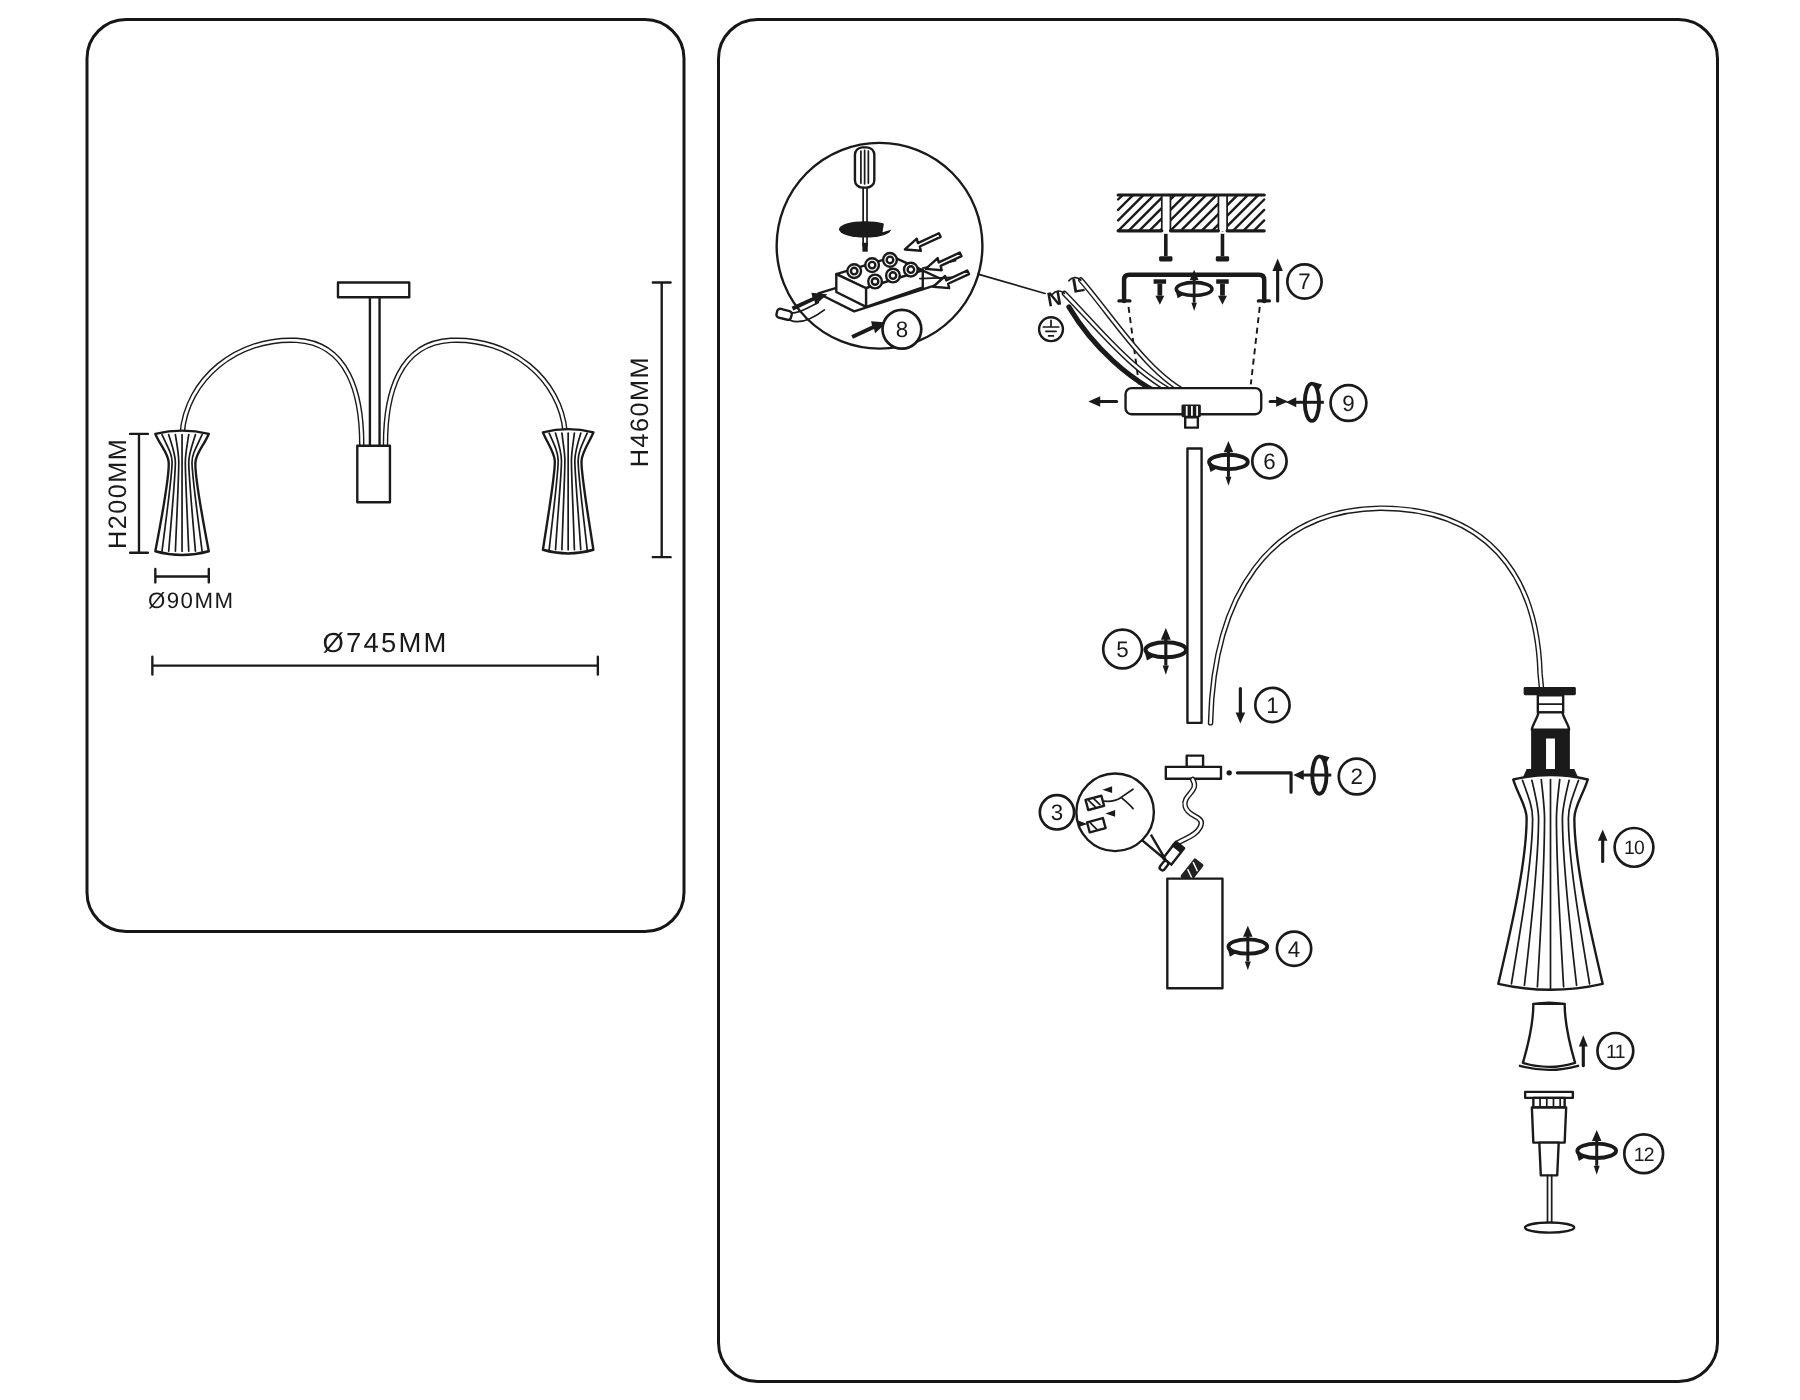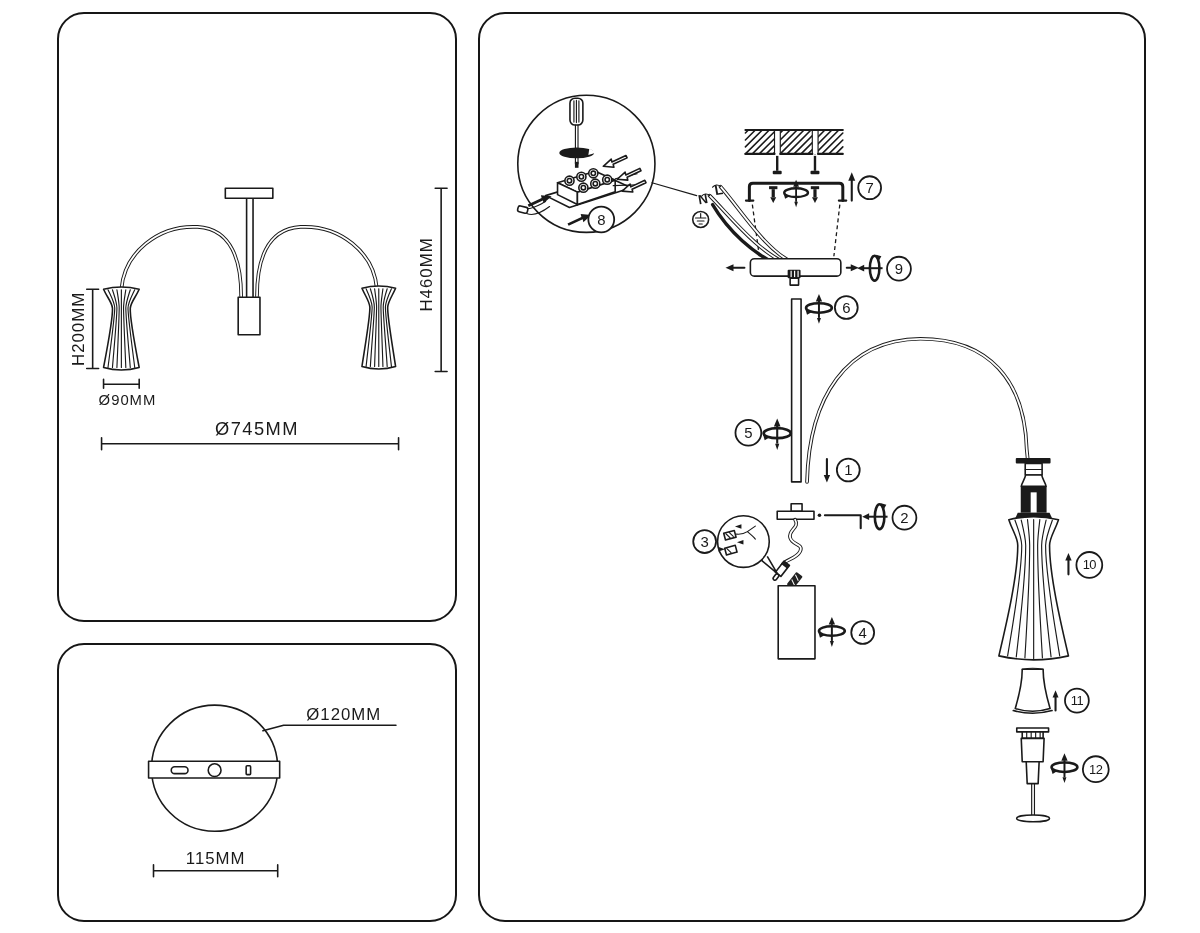--- a/index.html
+++ b/index.html
@@ -85,37 +85,20 @@
         <text class="dim mid" transform="translate(377,262) rotate(-90)">H460MM</text>
       </g>
 
       <g>
         <path class="ln" d="M 43,433 H 343 M 43,427 V 439 M 343,427 V 439"></path>
         <text class="dimlg mid" x="200" y="424">Ø745MM</text>
       </g>
     </svg>
   </div>
 
-  <div class="panel" id="panel-plate">
-    <svg viewBox="0 0 400 279">
-      <circle class="wt" cx="157" cy="125" r="64"></circle>
-      <rect class="wt" x="90" y="118" width="133" height="17"></rect>
-      <rect class="wt" x="113" y="123.5" width="17" height="7" rx="3.5"></rect>
-      <circle class="wt" cx="157" cy="127" r="6.5"></circle>
-      <rect class="wt" x="189" y="122.5" width="4.5" height="9" rx="1"></rect>
-      <g>
-        <path class="ln" d="M 206,87 L 227,81.5 L 341,81.5"></path>
-        <text class="dim mid" x="288" y="76">Ø120MM</text>
-      </g>
-      <g>
-        <path class="ln" d="M 95,229 H 221 M 95,223 V 235 M 221,223 V 235"></path>
-        <text class="dim mid" x="158" y="222">115MM</text>
-      </g>
-    </svg>
-  </div>
 
   <div class="panel" id="panel-assembly">
     <svg viewBox="0 0 668 910">
       <defs>
         <g id="turn-h" stroke="#1a1a1a">
           <path d="M 0,-7 V 10" stroke-width="2" fill="none"></path>
           <polygon points="-3.2,-6.5 3.2,-6.5 0,-14" class="fillk"></polygon>
           <polygon points="-2,10 2,10 0,16" class="fillk"></polygon>
           <ellipse rx="13" ry="4.8" fill="none" stroke-width="2.6"></ellipse>
           <polygon points="-13.5,1.5 -7.5,4.2 -12,6.8" class="fillk"></polygon>

